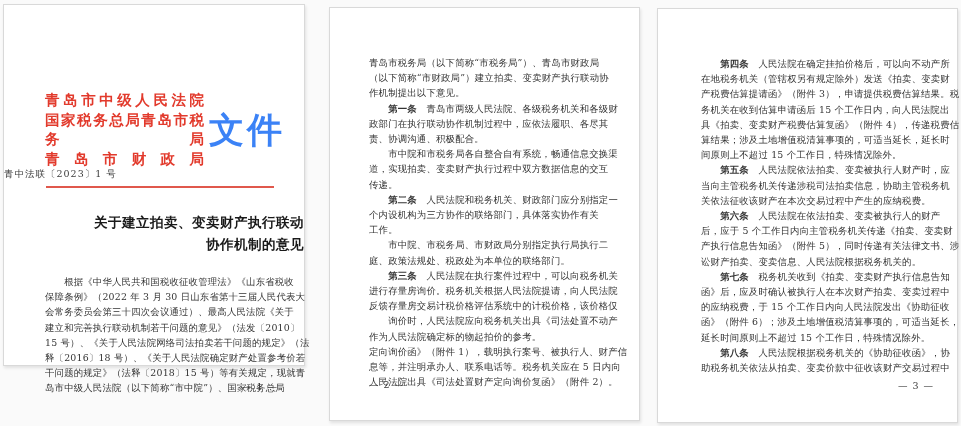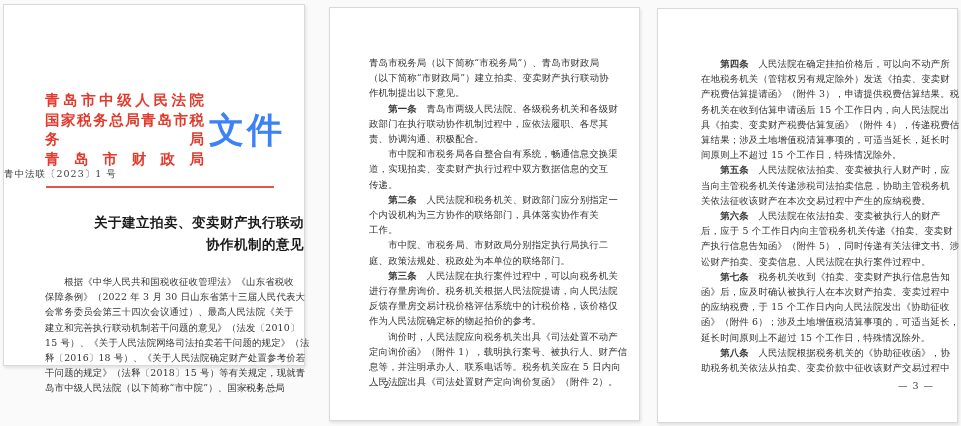--- a/index.html
+++ b/index.html
@@ -110,22 +110,22 @@
       <div class="line">道，实现拍卖、变卖财产执行过程中双方数据信息的交互</div>
       <div class="line">传递。</div>
       <div class="line">　　<b>第二条</b>　人民法院和税务机关、财政部门应分别指定一</div>
       <div class="line">个内设机构为三方协作的联络部门，具体落实协作有关</div>
       <div class="line">工作。</div>
       <div class="line">　　市中院、市税务局、市财政局分别指定执行局执行二</div>
       <div class="line">庭、政策法规处、税政处为本单位的联络部门。</div>
       <div class="line">　　<b>第三条</b>　人民法院在执行案件过程中，可以向税务机关</div>
       <div class="line">进行存量房询价。税务机关根据人民法院提请，向人民法院</div>
       <div class="line">反馈存量房交易计税价格评估系统中的计税价格，该价格仅</div>
+      <div class="line">　　询价时，人民法院应向税务机关出具《司法处置不动产</div>
       <div class="line">作为人民法院确定标的物起拍价的参考。</div>
-      <div class="line">　　询价时，人民法院应向税务机关出具《司法处置不动产</div>
       <div class="line">定向询价函》（附件 1），载明执行案号、被执行人、财产信</div>
       <div class="line">息等，并注明承办人、联系电话等。税务机关应在 5 日内向</div>
       <div class="line">人民法院出具《司法处置财产定向询价复函》（附件 2）。</div>
     </div>
   <div class="page-num">— 2 —</div>
 </div>
 
 <div class="page" id="page-3">
   <div class="body-text">
       <div class="line">　　<b>第四条</b>　人民法院在确定挂拍价格后，可以向不动产所</div>
@@ -134,21 +134,21 @@
       <div class="line">务机关在收到估算申请函后 15 个工作日内，向人民法院出</div>
       <div class="line">具《拍卖、变卖财产税费估算复函》（附件 4），传递税费估</div>
       <div class="line">算结果；涉及土地增值税清算事项的，可适当延长，延长时</div>
       <div class="line">间原则上不超过 15 个工作日，特殊情况除外。</div>
       <div class="line">　　<b>第五条</b>　人民法院依法拍卖、变卖被执行人财产时，应</div>
       <div class="line">当向主管税务机关传递涉税司法拍卖信息，协助主管税务机</div>
       <div class="line">关依法征收该财产在本次交易过程中产生的应纳税费。</div>
       <div class="line">　　<b>第六条</b>　人民法院在依法拍卖、变卖被执行人的财产</div>
       <div class="line">后，应于 5 个工作日内向主管税务机关传递《拍卖、变卖财</div>
       <div class="line">产执行信息告知函》（附件 5），同时传递有关法律文书、涉</div>
-      <div class="line">讼财产拍卖、变卖信息、人民法院在执行案件过程中。</div>
+      <div class="line">讼财产拍卖、变卖信息、人民法院根据税务机关的。</div>
       <div class="line">　　<b>第七条</b>　税务机关收到《拍卖、变卖财产执行信息告知</div>
       <div class="line">函》后，应及时确认被执行人在本次财产拍卖、变卖过程中</div>
       <div class="line">的应纳税费，于 15 个工作日内向人民法院发出《协助征收</div>
       <div class="line">函》（附件 6）；涉及土地增值税清算事项的，可适当延长，</div>
       <div class="line">延长时间原则上不超过 15 个工作日，特殊情况除外。</div>
       <div class="line">　　<b>第八条</b>　人民法院根据税务机关的《协助征收函》，协</div>
       <div class="line">助税务机关依法从拍卖、变卖价款中征收该财产交易过程中</div>
     </div>
   <div class="page-num">— 3 —</div>
 </div>

